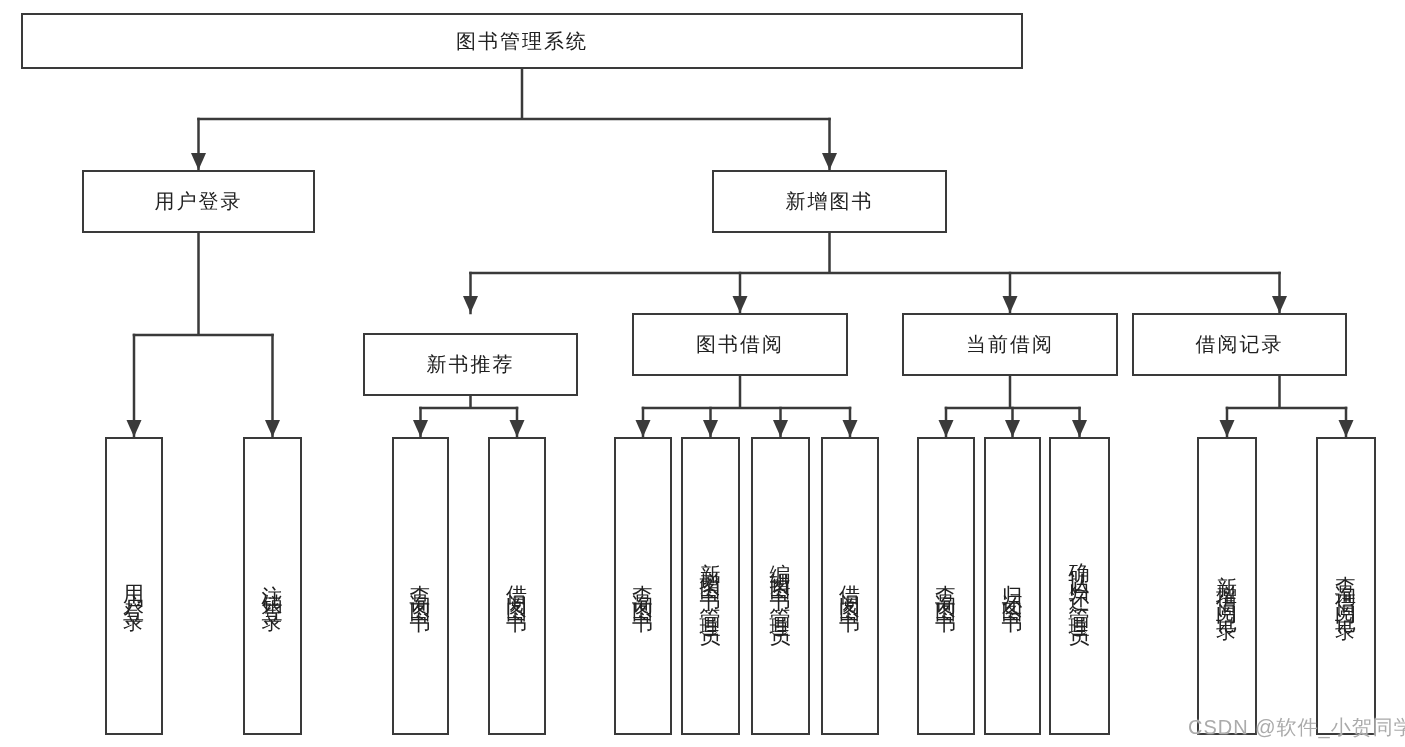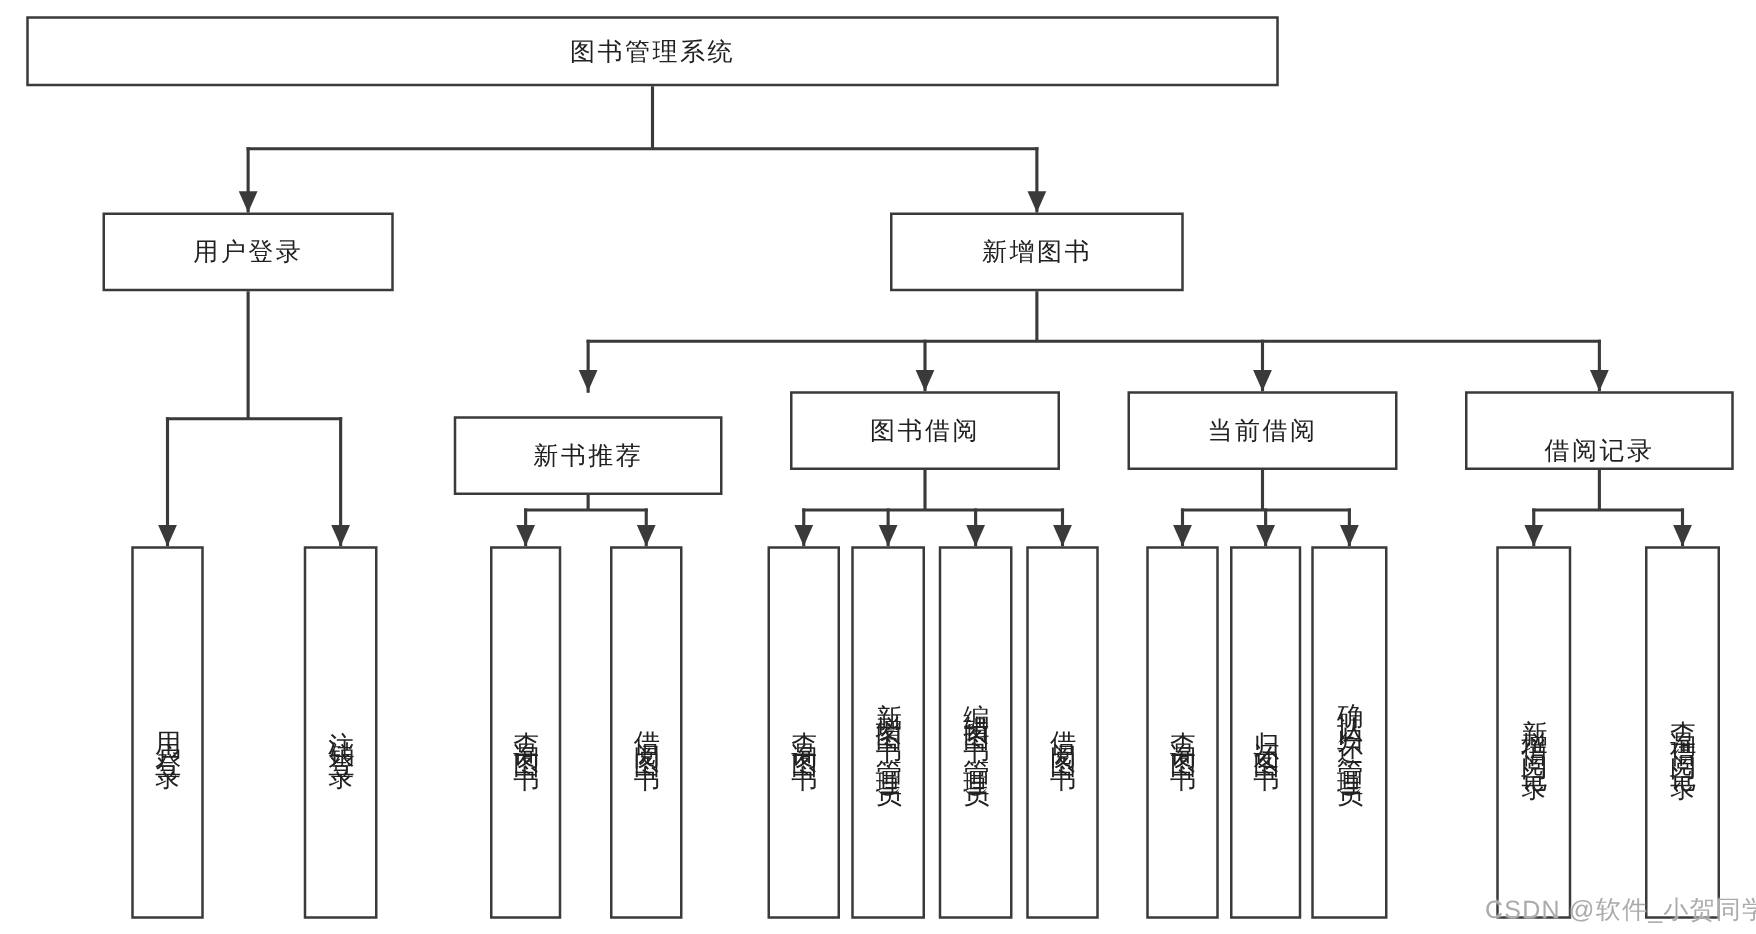--- a/index.html
+++ b/index.html
@@ -126,21 +126,21 @@
 
   <div class="node" style="left:363px;top:313px;width:215px;height:63px;margin-top:20px;">
     <span class="h-label">新书推荐</span>
   </div>
   <div class="node" style="left:632px;top:313px;width:216px;height:63px;">
     <span class="h-label">图书借阅</span>
   </div>
   <div class="node" style="left:902px;top:313px;width:216px;height:63px;">
     <span class="h-label">当前借阅</span>
   </div>
-  <div class="node" style="left:1172px;top:313px;width:215px;height:63px;align-items:flex-end;">
+  <div class="node" style="left:1132px;top:313px;width:215px;height:63px;">
     <span class="h-label">借阅记录</span>
   </div>
 
   <div class="node leaf" style="left:105px;width:58px;">
     <span class="v-label">用户登录</span>
   </div>
   <div class="node leaf" style="left:243px;width:59px;">
     <span class="v-label">注销登录</span>
   </div>
   <div class="node leaf" style="left:392px;width:57px;">

